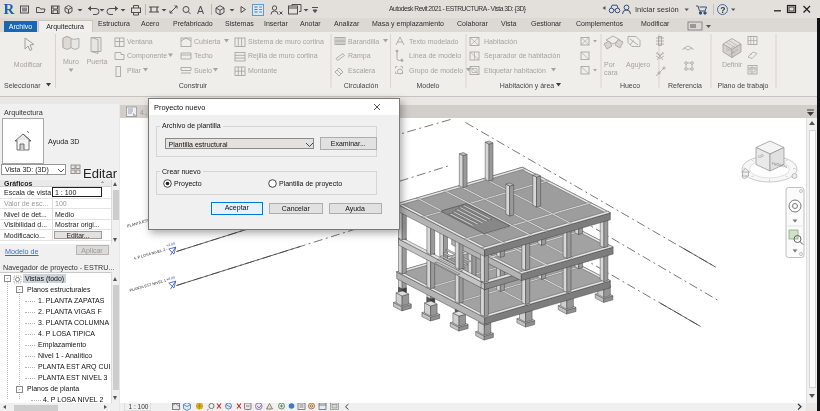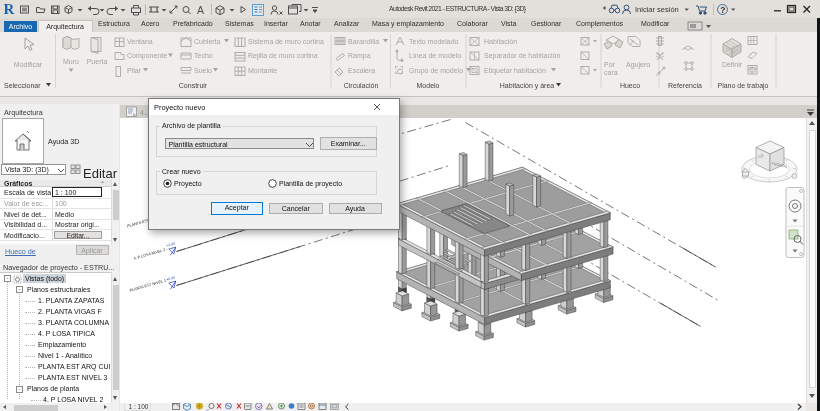--- a/index.html
+++ b/index.html
@@ -352,21 +352,21 @@
     <div class="abs" style="left:4px;top:44.5px;">Modificacio...</div>
     <div class="abs" style="left:54px;top:44px;width:48px;height:8px;background:#e3e1df;border:1px solid #9f9d9b;text-align:center;line-height:7px;font-size:6.8px;">Editar...</div>
     <div class="abs" style="left:0;top:53px;width:111px;height:1px;background:#e4e4e4;"></div>
   </div>
 
   <div class="abs" style="left:111px;top:75.5px;width:8px;height:64.5px;background:#f0f0f0;border-left:1px solid #dcdcdc;">
     <div class="abs tu s" style="left:1px;top:2.5px;"></div>
     <div class="abs" style="left:1px;top:10px;width:6px;height:30px;background:#cdcdcd;"></div>
     <div class="abs td s" style="left:1px;top:58px;"></div>
   </div>
-  <div class="abs" style="left:5px;top:142.5px;font-size:7.2px;color:#3e6db5;text-decoration:underline;">Hueco de</div>
+  <div class="abs" style="left:5px;top:142.5px;font-size:7.2px;color:#3e6db5;text-decoration:underline;">Modelo de</div>
   <div class="abs" style="left:75.5px;top:141px;width:33px;height:9.5px;background:#dcdad8;border:1px solid #b8b6b4;color:#9a9a9a;text-align:center;line-height:9px;font-size:7px;">Aplicar</div>
 </div>
 <div class="abs" id="browser" style="left:0;top:258px;width:119px;height:153px;background:#f0f0f0;">
   <div class="abs" style="left:3px;top:4.5px;font-size:7.2px;color:#333;">Navegador de proyecto - ESTRU...</div>
   <div class="abs" style="left:0;top:14px;width:111px;height:131px;background:#fff;border-top:1px solid #c8c8c8;font-size:7px;color:#111;">
     <div class="abs" style="left:7px;top:9px;width:1px;height:117px;border-left:1px dotted #b5b5b5;"></div>
     <div class="abs" style="left:19px;top:14px;width:1px;height:112px;border-left:1px dotted #b5b5b5;"></div>
     <div class="abs" style="left:4px;top:2px;width:7px;height:7px;background:#fff;border:1px solid #8a8a8a;line-height:5px;text-align:center;font-size:6px;color:#333;">-</div>
     <svg class="abs" style="left:13px;top:1.5px;" width="9" height="9" viewBox="0 0 9 9">
         <rect x="1" y="1" width="7" height="7" fill="none" stroke="#888" stroke-width="0.7" stroke-dasharray="1.2,0.8"></rect>

